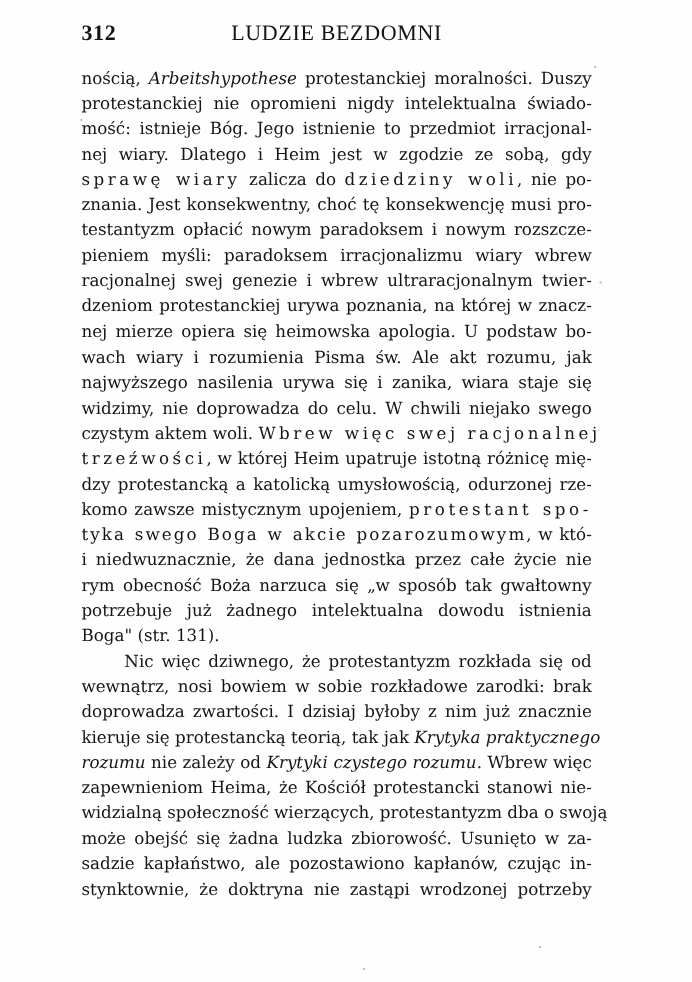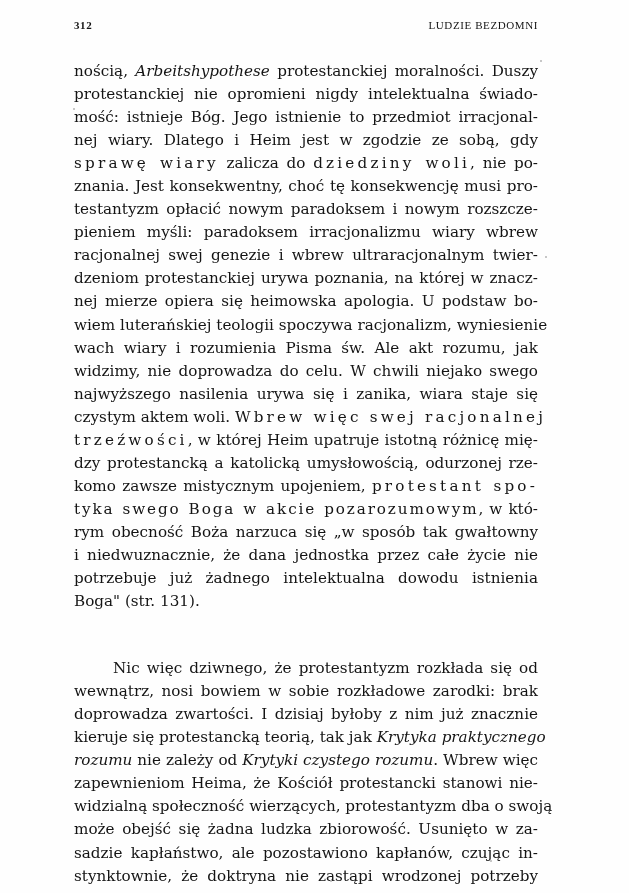--- a/index.html
+++ b/index.html
@@ -4,34 +4,34 @@
 <style>
   html, body { margin: 0; padding: 0; background: #ffffff; }
   body { width: 629px; height: 893px; position: relative; overflow: hidden; }
   .page {
     position: absolute; left: 0; top: 0; width: 629px; height: 893px; background: #fefefe;
     font-family: "DejaVu Serif", "Liberation Serif", serif; color: #141414;
   }
   .running-head {
     position: absolute; top: 19px; left: 74px; width: 464px; height: 20px;
     font-family: "Liberation Serif", "DejaVu Serif", serif;
-    font-size: 11px; letter-spacing: 0.6px;
+    font-size: 20px; letter-spacing: 0.6px;
   }
   .page-number { position: absolute; left: 0; top: 0; font-weight: bold; }
-  .running-title { position: absolute; left: 0; right: 0; top: 0; text-align: right; }
+  .running-title { position: absolute; left: 0; right: 0; top: 0; text-align: center; }
   .body-text {
     position: absolute; left: 74px; top: 60px; width: 464px;
     font-size: 15.2px; line-height: 23.05px;
   }
   .line {
     display: block; height: 23.05px; white-space: nowrap;
     text-align: justify; text-align-last: justify;
   }
   .line.last { text-align-last: left; }
-  .line.indent { padding-left: 39px; margin-top: 44px; }
+  .line.indent { padding-left: 39px; }
   .sp { letter-spacing: 3.2px; }
   .it { font-style: italic; }
   .spec { position: absolute; background: #bdbdbd; border-radius: 50%; width: 1.5px; height: 1.5px; }
 </style>
 </head>
 <body>
 
 <div class="page">
   <div class="running-head">
     <span class="page-number">312</span>
@@ -43,31 +43,30 @@
     <span class="line">protestanckiej nie opromieni nigdy intelektualna świado-</span>
     <span class="line">mość: istnieje Bóg. Jego istnienie to przedmiot irracjonal-</span>
     <span class="line">nej wiary. Dlatego i Heim jest w zgodzie ze sobą, gdy</span>
     <span class="line"><span class="sp">sprawę wiary</span><span> zalicza do </span><span class="sp">dziedziny woli</span><span>, nie po-</span></span>
     <span class="line">znania. Jest konsekwentny, choć tę konsekwencję musi pro-</span>
     <span class="line">testantyzm opłacić nowym paradoksem i nowym rozszcze-</span>
     <span class="line">pieniem myśli: paradoksem irracjonalizmu wiary wbrew</span>
     <span class="line">racjonalnej swej genezie i wbrew ultraracjonalnym twier-</span>
     <span class="line">dzeniom protestanckiej urywa poznania, na której w znacz-</span>
     <span class="line">nej mierze opiera się heimowska apologia. U podstaw bo-</span>
-    <span class="line">wiem luterańskiej teologii spoczywa racjonalizm, wyniesienie</span>
     <span class="line">wach wiary i rozumienia Pisma św. Ale akt rozumu, jak</span>
+    <span class="line">najwyższego nasilenia urywa się i zanika, wiara staje się</span>
     <span class="line">widzimy, nie doprowadza do celu. W chwili niejako swego</span>
-    <span class="line">najwyższego nasilenia urywa się i zanika, wiara staje się</span>
     <span class="line"><span>czystym aktem woli. </span><span class="sp">Wbrew więc swej racjonalnej</span></span>
     <span class="line"><span class="sp">trzeźwości</span><span>, w której Heim upatruje istotną różnicę mię-</span></span>
     <span class="line">dzy protestancką a katolicką umysłowością, odurzonej rze-</span>
     <span class="line"><span>komo zawsze mistycznym upojeniem, </span><span class="sp">protestant spo-</span></span>
     <span class="line"><span class="sp" style="letter-spacing:1.9px">tyka swego Boga w akcie pozarozumowym</span><span>, w któ-</span></span>
+    <span class="line">i niedwuznacznie, że dana jednostka przez całe życie nie</span>
     <span class="line">rym obecność Boża narzuca się „w sposób tak gwałtowny</span>
-    <span class="line">i niedwuznacznie, że dana jednostka przez całe życie nie</span>
     <span class="line">potrzebuje już żadnego intelektualna dowodu istnienia</span>
     <span class="line last">Boga" (str. 131).</span>
     <span class="line indent">Nic więc dziwnego, że protestantyzm rozkłada się od</span>
     <span class="line">wewnątrz, nosi bowiem w sobie rozkładowe zarodki: brak</span>
     <span class="line">doprowadza zwartości. I dzisiaj byłoby z nim już znacznie</span>
     <span class="line"><span>kieruje się protestancką teorią, tak jak </span><span class="it">Krytyka praktycznego</span></span>
     <span class="line"><span class="it">rozumu</span><span> nie zależy od </span><span class="it">Krytyki czystego rozumu</span><span>. Wbrew więc</span></span>
     <span class="line">zapewnieniom Heima, że Kościół protestancki stanowi nie-</span>
     <span class="line">widzialną społeczność wierzących, protestantyzm dba o swoją</span>
     <span class="line">może obejść się żadna ludzka zbiorowość. Usunięto w za-</span>

